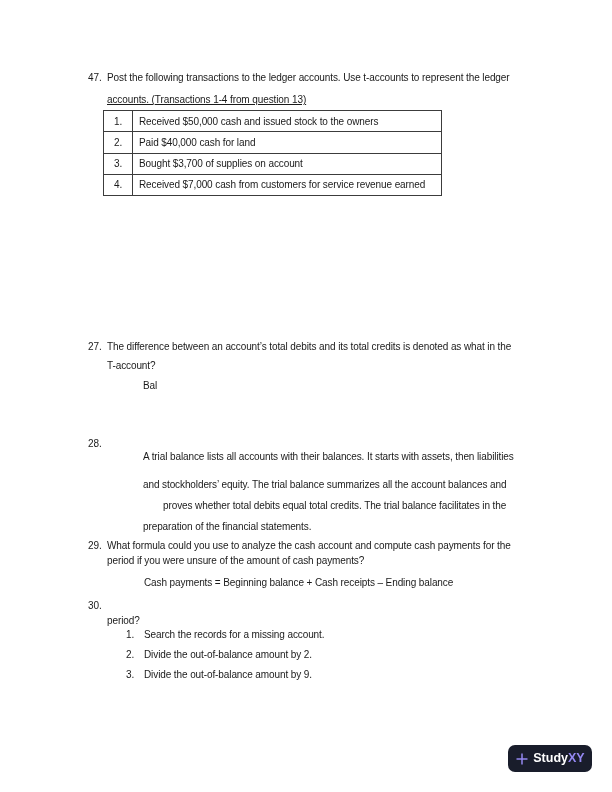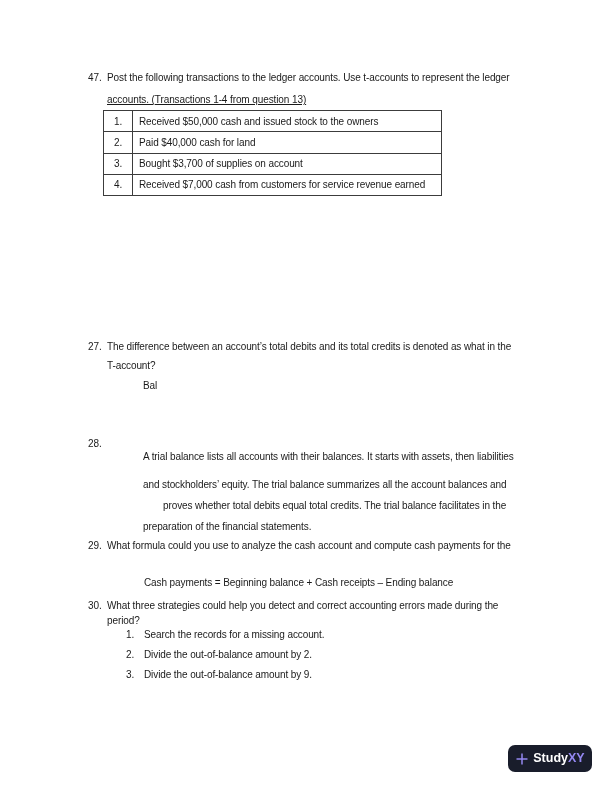--- a/index.html
+++ b/index.html
@@ -102,24 +102,24 @@
 
 
   <div class="line" style="left:88px; top:437px;">28.</div>
   <div class="line" style="left:143px; top:450px;">A trial balance lists all accounts with their balances. It starts with assets, then liabilities</div>
   <div class="line" style="left:143px; top:478px;">and stockholders’ equity. The trial balance summarizes all the account balances and</div>
   <div class="line" style="left:143px; top:499px;padding-left:20px;">proves whether total debits equal total credits. The trial balance facilitates in the</div>
   <div class="line" style="left:143px; top:520px;">preparation of the financial statements.</div>
 
   <div class="line" style="left:88px; top:539px;">29.</div>
   <div class="line" style="left:107px; top:539px;">What formula could you use to analyze the cash account and compute cash payments for the</div>
+  <div class="line" style="left:107px; top:554px;">period if you were unsure of the amount of cash payments?</div>
   <div class="line" style="left:144px; top:576px;text-align:right;">Cash payments = Beginning balance + Cash receipts – Ending balance</div>
 
   <div class="line" style="left:88px; top:599px;">30.</div>
-  <div class="line" style="left:107px; top:599px;">What three strategies could help you detect and correct accounting errors made during the</div>
   <div class="line" style="left:107px; top:614px;">period?</div>
 
   <div class="line" style="left:126px; top:628px;">1.</div>
   <div class="line" style="left:144px; top:628px;">Search the records for a missing account.</div>
   <div class="line" style="left:126px; top:648px;">2.</div>
   <div class="line" style="left:144px; top:648px;">Divide the out-of-balance amount by 2.</div>
   <div class="line" style="left:126px; top:668px;">3.</div>
   <div class="line" style="left:144px; top:668px;">Divide the out-of-balance amount by 9.</div>
 
   <div class="logo" style="background: rgb(25, 29, 43);">

